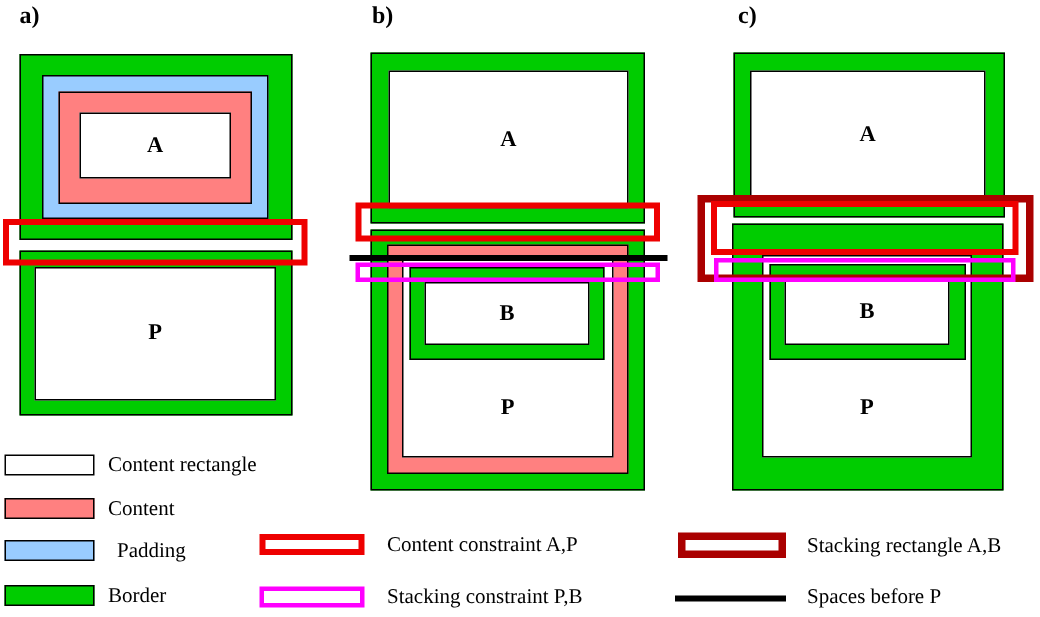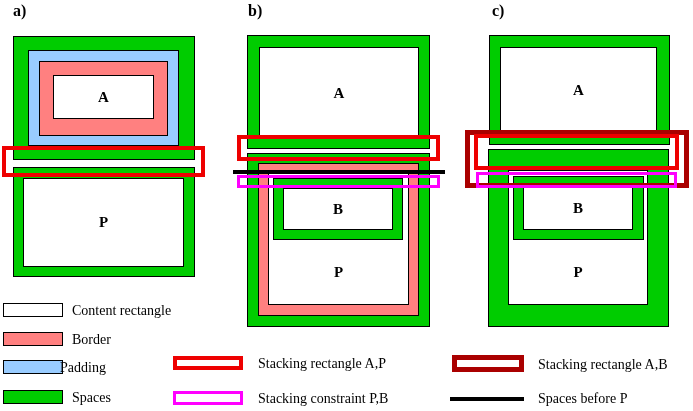--- a/index.html
+++ b/index.html
@@ -101,30 +101,30 @@
     <div class="overlay ol-ap" style="left:474px;top:134px;width:205px;height:36px"></div>
     <div class="overlay ol-pb" style="left:476px;top:172px;width:201px;height:16px"></div>
   </section>
 
   <section>
 
     <div class="rect f-content" style="left:3px;top:303px;width:60px;height:14px"></div>
     <div class="legend-label" style="left:72px;top:303px">Content rectangle</div>
 
     <div class="rect f-border" style="left:3px;top:332px;width:60px;height:14px"></div>
-    <div class="legend-label" style="left:72px;top:332px">Border</div>
+    <div class="legend-label" style="left:72px;top:332px">Content</div>
 
     <div class="rect f-padding" style="left:3px;top:360px;width:60px;height:14px"></div>
-    <div class="legend-label" style="left:60px;top:360px">Padding</div>
+    <div class="legend-label" style="left:78px;top:360px">Padding</div>
 
     <div class="rect f-spaces" style="left:3px;top:390px;width:60px;height:14px"></div>
-    <div class="legend-label" style="left:72px;top:390px">Spaces</div>
+    <div class="legend-label" style="left:72px;top:390px">Border</div>
 
     <div class="overlay ol-ap" style="left:173px;top:356px;width:70px;height:14px"></div>
-    <div class="legend-label" style="left:258px;top:356px">Stacking rectangle A,P</div>
+    <div class="legend-label" style="left:258px;top:356px">Content constraint A,P</div>
 
     <div class="overlay ol-pb" style="left:173px;top:391px;width:70px;height:14px"></div>
     <div class="legend-label" style="left:258px;top:391px">Stacking constraint P,B</div>
 
     <div class="overlay ol-ab" style="left:452px;top:355px;width:72px;height:17px"></div>
     <div class="legend-label" style="left:538px;top:357px">Stacking rectangle A,B</div>
 
     <div class="fence" style="left:450px;top:397px;width:74px;height:4px"></div>
     <div class="legend-label" style="left:538px;top:391px">Spaces before P</div>
   </section>

